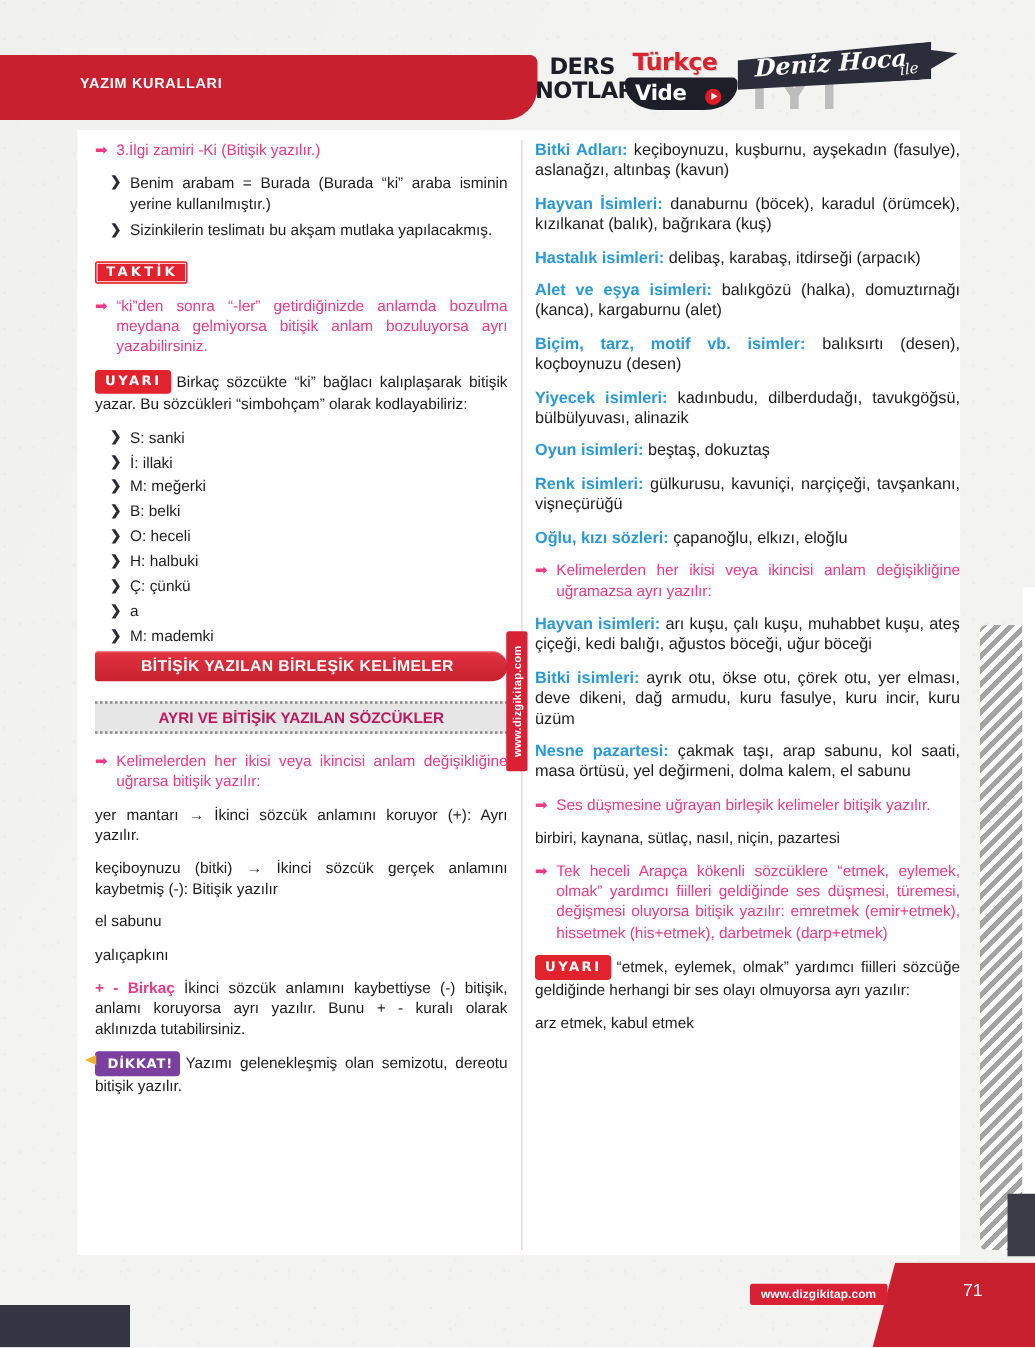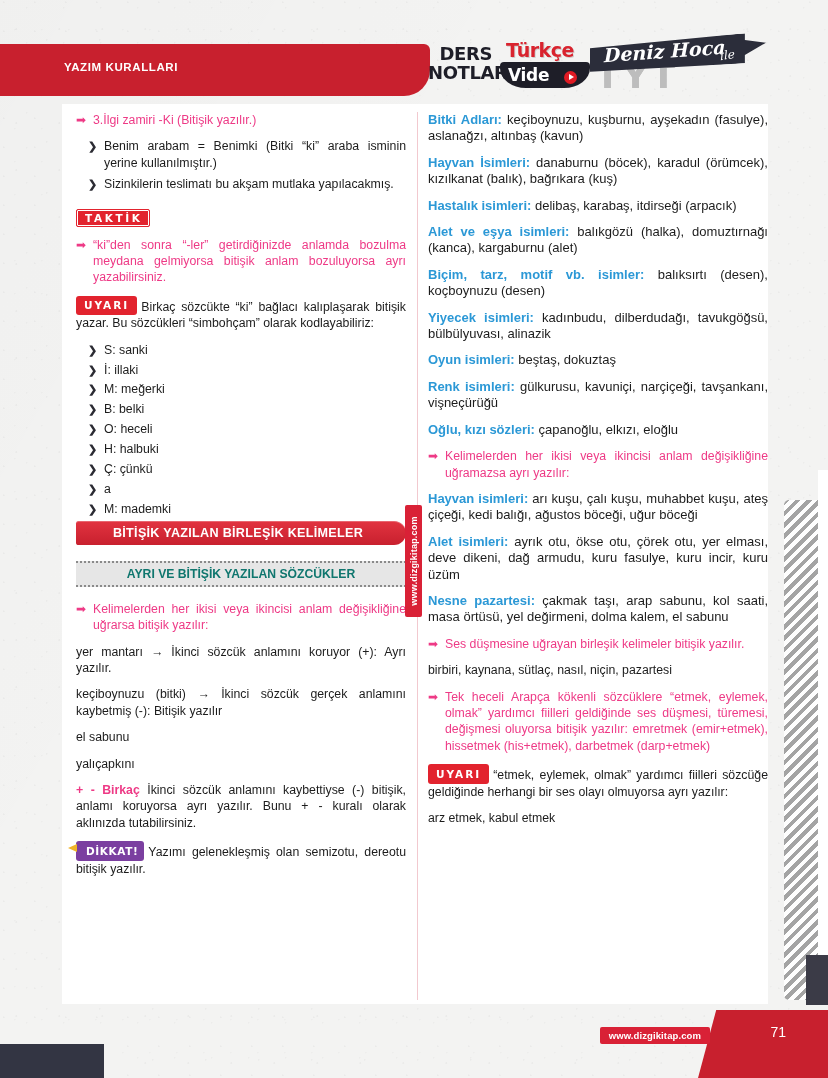--- a/index.html
+++ b/index.html
@@ -288,21 +288,21 @@
     text-align: center;
     padding: 5px 10px 5px 4px;
     border-radius: 3px 14px 14px 3px;
     font-family: "Liberation Sans", sans-serif;
     margin: 2px 0 16px 0;
     box-shadow: inset 0 1px 0 rgba(255,255,255,0.25);
   }
   .subsection-bar {
     position: relative;
     background: #e6e6e6;
-    color: #0f766e;
+    color: #be185d;
     font-weight: bold;
     font-size: 12.2px;
     text-align: center;
     padding: 4px 6px;
     margin: 0 0 14px 0;
     border-top: 2px dotted #8a8a8a;
     border-bottom: 2px dotted #8a8a8a;
     font-family: "Liberation Sans", sans-serif;
   }
 
@@ -424,21 +424,21 @@
 
   <div id="col-left">
 
     <div class="arrow-item pink blk">
       <span class="arrow-glyph">➡</span>
       <span>3.İlgi zamiri -Ki (Bitişik yazılır.)</span>
     </div>
 
     <div class="chev-item">
       <span class="chev-glyph">❯</span>
-      <span>Benim arabam = Benimki (Bitki “ki” araba isminin yerine kullanılmıştır.)</span>
+      <span>Benim arabam = Burada (Burada “ki” araba isminin yerine kullanılmıştır.)</span>
     </div>
     <div class="chev-item">
       <span class="chev-glyph">❯</span>
       <span>Sizinkilerin teslimatı bu akşam mutlaka yapılacakmış.</span>
     </div>
 
     <div class="spacer-10"></div>
     <div>
       <span class="badge-taktik">TAKTİK</span>
     </div>
@@ -561,21 +561,21 @@
     <div class="arrow-item pink blk">
       <span class="arrow-glyph">➡</span>
       <span>Kelimelerden her ikisi veya ikincisi anlam değişikliğine uğramazsa ayrı yazılır:</span>
     </div>
 
     <div class="cat-line">
       <span class="cat-label">Hayvan isimleri:</span>
       <span>arı kuşu, çalı kuşu, muhabbet kuşu, ateş çiçeği, kedi balığı, ağustos böceği, uğur böceği</span>
     </div>
     <div class="cat-line">
-      <span class="cat-label">Alet isimleri:</span>
+      <span class="cat-label">Bitki isimleri:</span>
       <span>ayrık otu, ökse otu, çörek otu, yer elması, deve dikeni, dağ armudu, kuru fasulye, kuru incir, kuru üzüm</span>
     </div>
     <div class="cat-line">
       <span class="cat-label">Nesne pazartesi:</span>
       <span>çakmak taşı, arap sabunu, kol saati, masa örtüsü, yel değirmeni, dolma kalem, el sabunu</span>
     </div>
 
     <div class="arrow-item pink blk">
       <span class="arrow-glyph">➡</span>
       <span>Ses düşmesine uğrayan birleşik kelimeler bitişik yazılır.</span>

